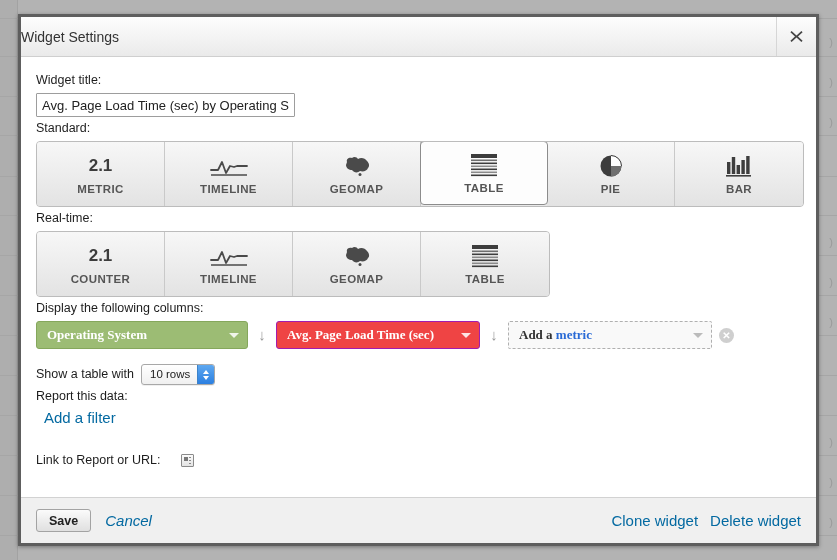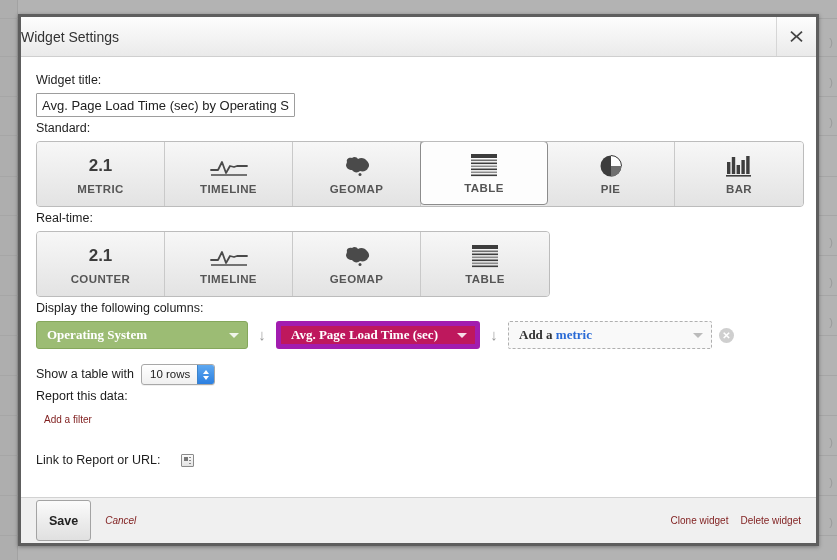--- a/index.html
+++ b/index.html
@@ -183,22 +183,22 @@
     border-right: 5px solid transparent;
     border-top: 5px solid rgba(255,255,255,.85);
   }
   .pill.dimension {
     width: 212px;
     background: #9cbc74;
     border: 1px solid #85a75c;
   }
   .pill.metric {
     width: 204px;
-    background: #be185d;
-    border: 5px solid #a21caf;
+    background: #ef4444;
+    border: 1px solid #a21caf;
   }
   .arrow-down {
     width: 28px;
     text-align: center;
     color: #9a9a9a;
     font-size: 15px;
     line-height: 28px;
   }
   .pill.add {
     width: 204px;
@@ -260,22 +260,22 @@
   .mac-select .stepper .up,
   .mac-select .stepper .dn {
     width: 0; height: 0;
     border-left: 3.5px solid transparent;
     border-right: 3.5px solid transparent;
   }
   .mac-select .stepper .up { border-bottom: 4px solid #fff; }
   .mac-select .stepper .dn { border-top: 4px solid #fff; }
 
   a.link {
-    color: #7f1d1d;
-    font-size: 10px;
+    color: #0369a1;
+    font-size: 15px;
     text-decoration: none;
     cursor: pointer;
   }
 
   .add-filter-wrap { margin: 2px 0 0 8px; }
 
   .url-label-row { display: flex; align-items: center; gap: 21px; margin-top: 26px; }
   .url-label-row .lbl { margin: 0; }
   .mini-icon {
     width: 13px; height: 13px;
@@ -302,21 +302,21 @@
   
   .footer {
     flex: 0 0 46px;
     border-top: 1px solid #d2d2d2;
     background: #f0f0f0;
     display: flex;
     align-items: center;
     padding: 0 15px;
   }
   .btn-save {
-    height: 41px;
+    height: 23px;
     min-width: 53px;
     padding: 0 12px;
     font-size: 12.5px;
     font-weight: bold;
     color: #222;
     background: linear-gradient(to bottom,#fbfbfb 0%,#ededed 50%,#e0e0e0 100%);
     border: 1px solid #a3a3a3;
     border-radius: 3px;
     cursor: pointer;
     font-family: "Liberation Sans", sans-serif;

